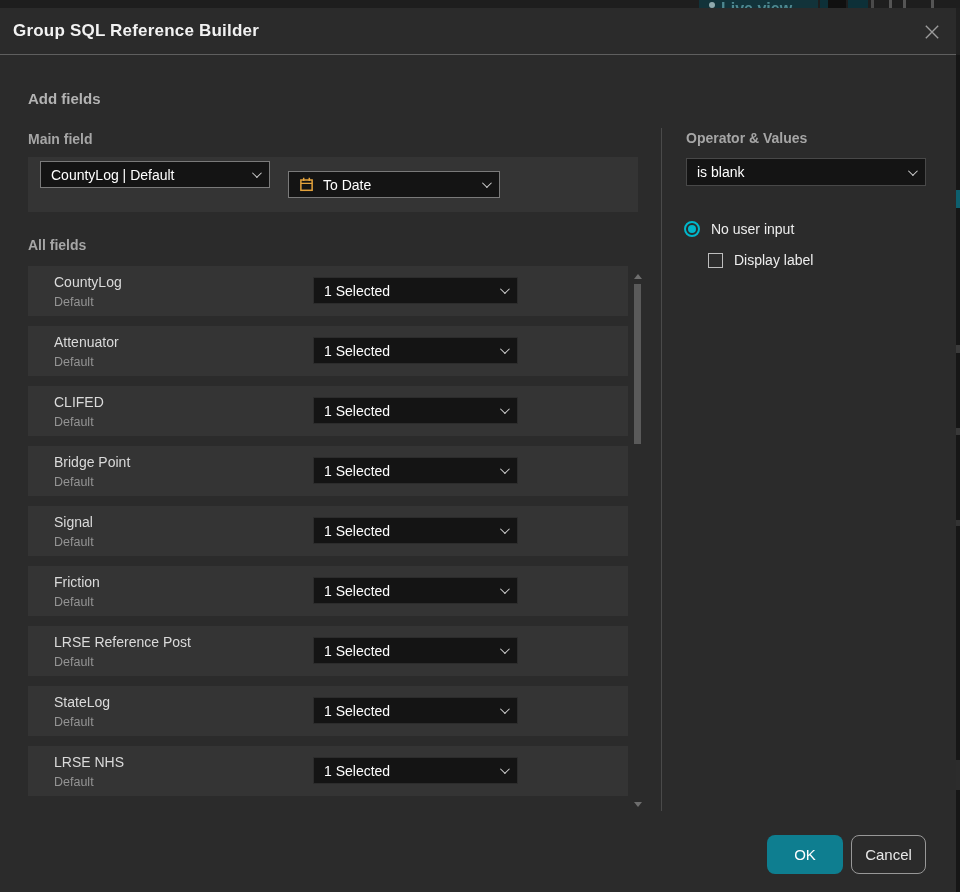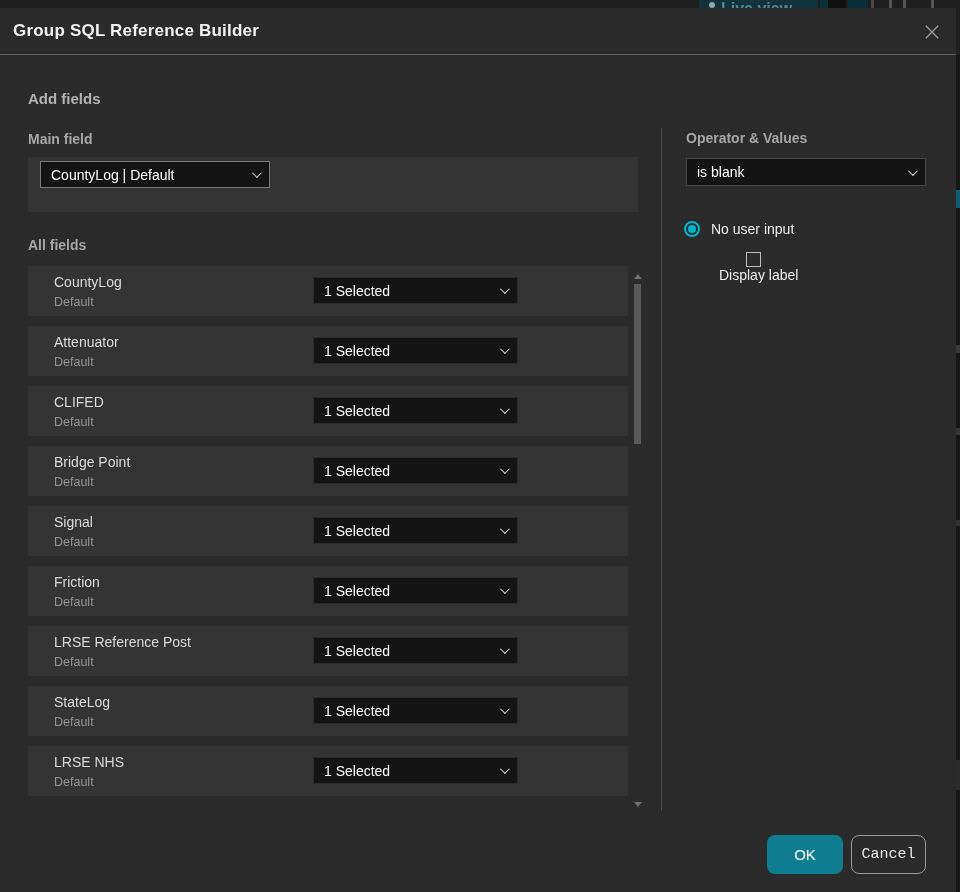--- a/index.html
+++ b/index.html
@@ -55,28 +55,28 @@
   .sb-thumb { position:absolute; left:2px; top:18px; width:7px; height:160px; background:#5a5a5a; cursor:pointer; }
   .sb-down { position:absolute; left:2px; top:536px; width:0; height:0; border-left:4px solid transparent; border-right:4px solid transparent; border-top:5px solid #6e6e6e; }
 
   .v-divider { position:absolute; left:661px; top:120px; width:1px; height:683px; background:#4a4a4a; }
 
   
   .radio-row { position:absolute; left:684px; top:213px; display:flex; align-items:center; cursor:pointer; }
   .radio-outer { width:16px; height:16px; border:2px solid #00b7cb; border-radius:50%; display:flex; align-items:center; justify-content:center; background:#2b2b2b; }
   .radio-inner { width:8px; height:8px; border-radius:50%; background:#00b7cb; }
   .radio-label { margin-left:11px; font-size:14px; color:#ededed;text-align:center; }
-  .check-row { position:absolute; left:708px; top:244px; display:flex; align-items:center; cursor:pointer;flex-direction:column; }
+  .check-row { position:absolute; left:708px; top:244px; display:flex; align-items:center; cursor:pointer; }
   .checkbox { width:15px; height:15px; border:1.5px solid #bdbdbd; background:transparent; }
   .check-label { margin-left:11px; font-size:14px; color:#ededed; }
 
   
   .btn { position:absolute; top:827px; height:39px; display:flex; align-items:center; justify-content:center; font-size:15px; cursor:pointer; border-radius:8px; }
   .btn-ok { left:767px; width:76px; background:#0e7e90; color:#ffffff; }
-  .btn-cancel { left:851px; width:75px; background:transparent; border:1px solid #989898; color:#e8e8e8;font-family:Liberation Mono, monospace; }
+  .btn-cancel { left:851px; width:75px; background:transparent; border:1px solid #989898; color:#e8e8e8; }
 </style>
 </head>
 <body>
 
 <div id="app">
 
   <div class="backdrop-strip">
     <div class="live-view-btn">
       <span class="lv-dot"></span>
       <span class="lv-text">Live view</span>
@@ -111,20 +111,31 @@
     </div>
 
     <div class="heading h-add-fields">Add fields</div>
 
     <div class="heading h-main-field">Main field</div>
     <div class="panel main-field-panel">
       <div class="dd dd-bordered dd-field">
         <span class="dd-text">CountyLog | Default</span>
         <span class="chev"></span>
       </div>
+      <div class="dd dd-bordered dd-type">
+        <span class="cal">
+          <svg width="15" height="15" viewBox="0 0 16 16">
+            <rect x="2" y="3.2" width="12" height="11" fill="none" stroke="#e3a23c" stroke-width="1.6"></rect>
+            <path d="M2 6.8h12" stroke="#e3a23c" stroke-width="1.4"></path>
+            <path d="M5 0.8v3.4M11 0.8v3.4" stroke="#e3a23c" stroke-width="1.6"></path>
+          </svg>
+        </span>
+        <span class="dd-text">To Date</span>
+        <span class="chev"></span>
+      </div>
     </div>
 
     <div class="heading h-all-fields">All fields</div>
 
     <div class="fields-list">
       <div class="frow" style="top:0px">
         <div class="frow-name">CountyLog</div>
         <div class="frow-sub">Default</div>
         <div class="dd frow-dd">
           <span class="dd-text">1 Selected</span>

